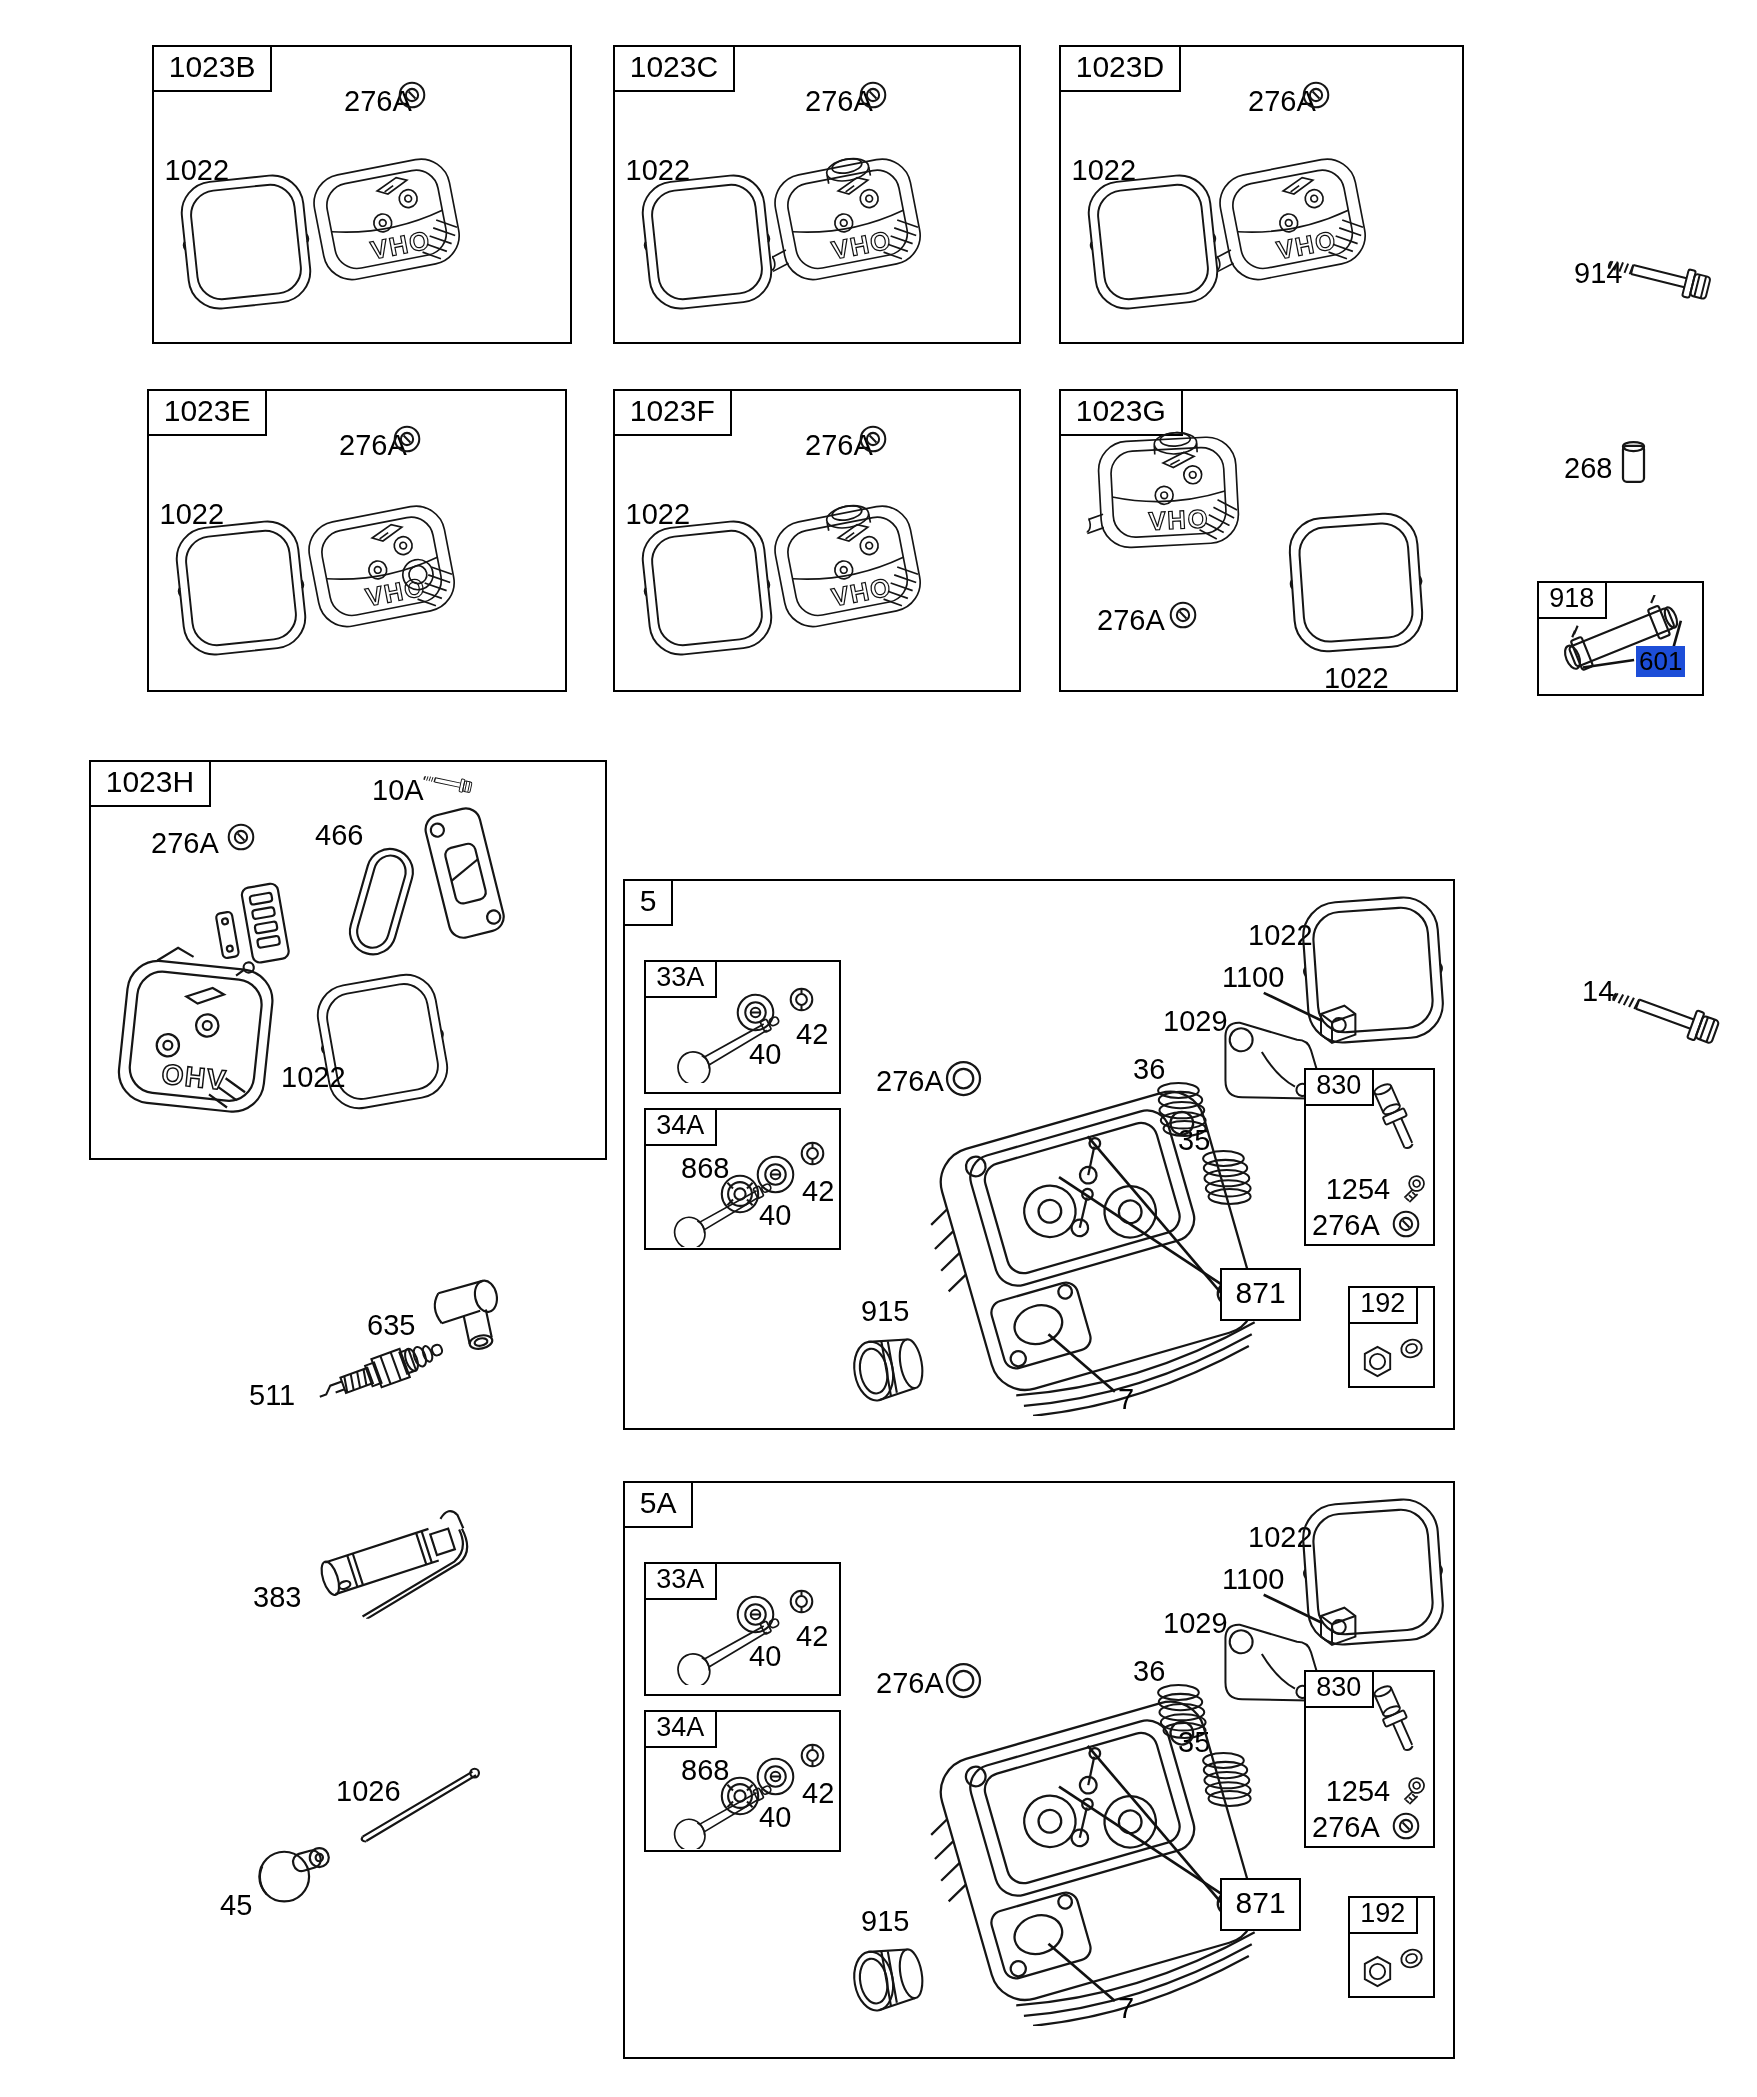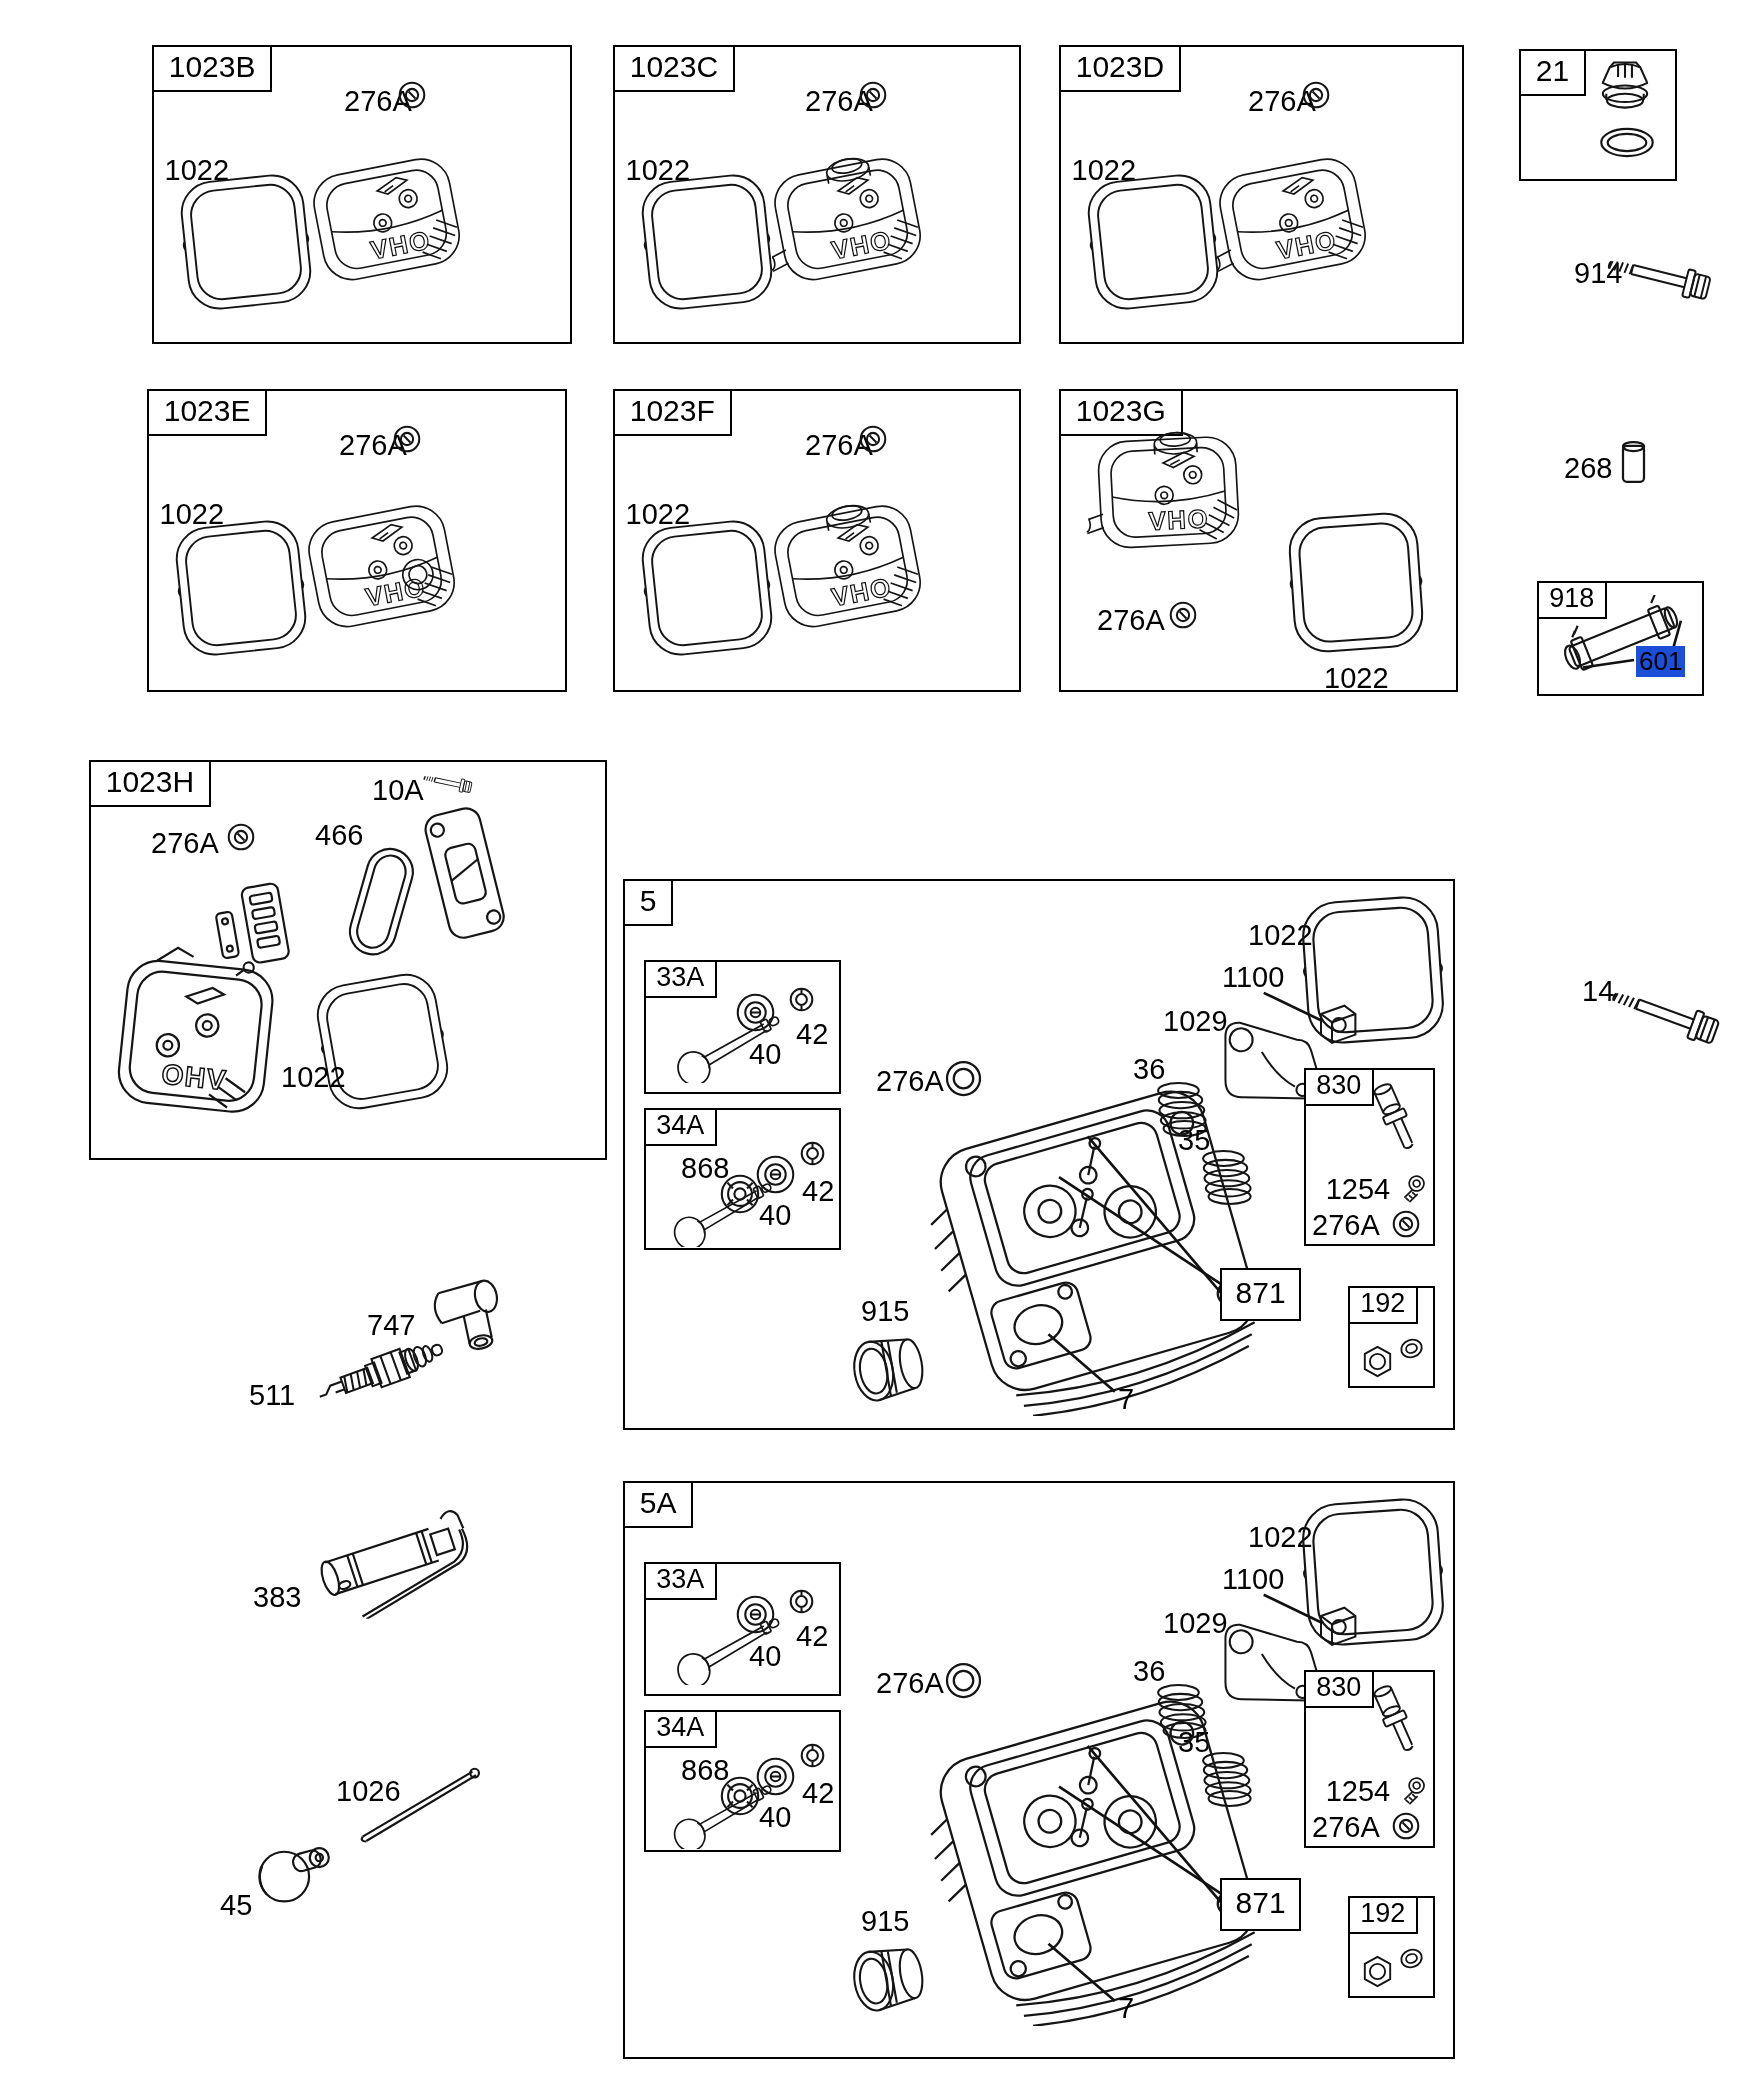--- a/index.html
+++ b/index.html
@@ -465,29 +465,20 @@
       </svg>
     <div class="pl" style="left:10.6px;top:107px">1022</div>
     <svg class="art" style="left:27px;top:115px;width:130px;height:160px;transform:rotate(-6deg)" viewBox="0 0 172 212" width="130" height="160">
         <use href="#S-gasket"></use>
       </svg>
     <svg class="art" style="left:156px;top:98px;width:151px;height:147px" viewBox="0 0 200 195" width="151" height="147">
         <use href="#S-coverD"></use>
       </svg>
   </div>
 
-  <div class="panel" style="left:1488px;top:49px;width:154px;height:128px">
-    <div class="tag">21</div>
-    <svg class="art" style="left:72px;top:7.6px;width:64px;height:57px" viewBox="0 0 85 76" width="64" height="57">
-        <use href="#S-cap"></use>
-      </svg>
-    <svg class="art" style="left:76px;top:74px;width:60px;height:35px" viewBox="0 0 80 46" width="60" height="35">
-        <use href="#S-oring"></use>
-      </svg>
-  </div>
 
   <div class="pl" style="left:1543px;top:257px">914</div>
   <svg class="art" style="left:1571px;top:255px;width:113px;height:42px;transform:rotate(14deg)" viewBox="0 0 150 56" width="113" height="42">
       <use href="#S-bolt"></use>
     </svg>
 
   <div class="panel" style="left:116px;top:389px;width:416px;height:299px">
     <div class="tag">1023E</div>
     <div class="pl" style="left:190px;top:38px">276A</div>
     <svg class="art" style="left:243px;top:33px;width:30px;height:30px" viewBox="0 0 40 40" width="30" height="30">
@@ -689,21 +680,21 @@
       </svg>
 
     <div class="pl" style="left:493px;top:502px">7</div>
   </div>
 
   <div class="pl" style="left:1551px;top:975px">14</div>
   <svg class="art" style="left:1574px;top:992px;width:119px;height:44px;transform:rotate(20deg)" viewBox="0 0 158 58" width="119" height="44">
       <use href="#S-bolt"></use>
     </svg>
 
-  <div class="pl" style="left:336px;top:1309px">747</div>
+  <div class="pl" style="left:336px;top:1309px">635</div>
   <svg class="art" style="left:392px;top:1276px;width:89px;height:88px" viewBox="0 0 118 116" width="89" height="88">
       <use href="#S-boot"></use>
     </svg>
   <div class="pl" style="left:218px;top:1379px">511</div>
   <svg class="art" style="left:266px;top:1329px;width:163px;height:92px" viewBox="0 0 215 122" width="163" height="92">
       <use href="#S-plug"></use>
     </svg>
 
   <div class="pl" style="left:222px;top:1581px">383</div>
   <svg class="art" style="left:271px;top:1504px;width:181px;height:115px" viewBox="0 0 240 152" width="181" height="115">

